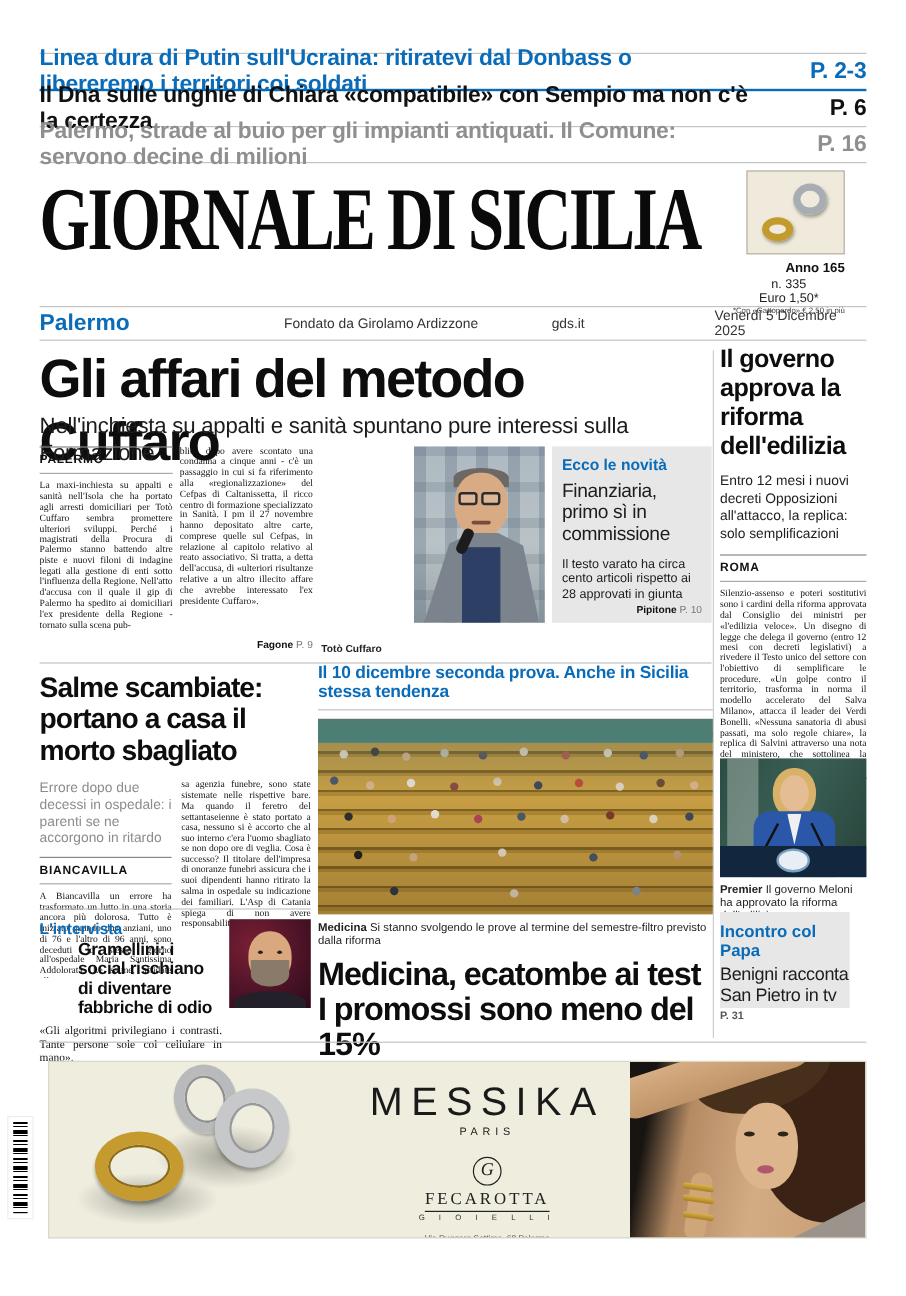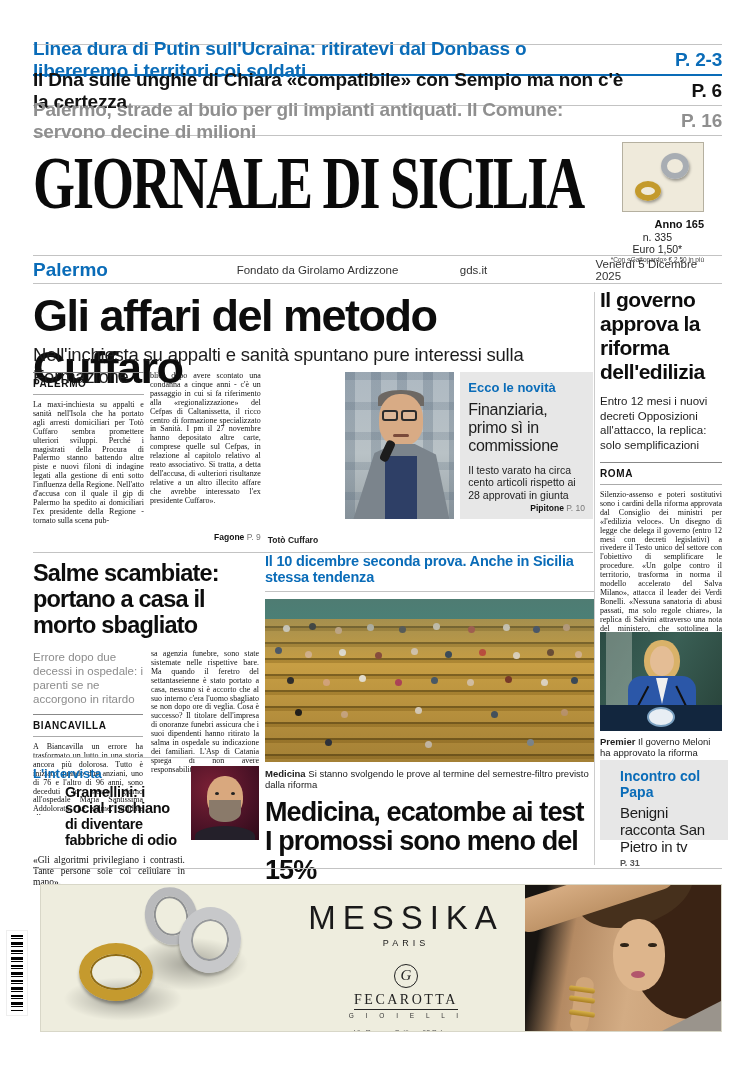--- a/index.html
+++ b/index.html
@@ -110,22 +110,22 @@
   .ml-shirt { position:absolute; left:56px; top:46px; width:12px; height:26px;
     background:#f0f0f0; clip-path:polygon(0 0,100% 0,50% 100%); }
   .ml-podium { position:absolute; left:0; bottom:0; width:100%; height:26px; background:#12263e; }
   .ml-emblem { position:absolute; left:47px; bottom:4px; width:28px; height:20px;
     background:#e8eef4; border-radius:50%; border:2px solid #7aa0c0; }
   .ml-mic1,.ml-mic2 { position:absolute; width:2px; height:40px; background:#111; }
   .ml-mic1 { left:38px; top:52px; transform:rotate(28deg); }
   .ml-mic2 { left:84px; top:52px; transform:rotate(-26deg); }
   .rc-caption { position:absolute; left:600px; top:736px; width:122px;
     font-size:9.5px; line-height:11px; color:#222; }
-  .papa { position:absolute; left:600px; top:760px; width:128px; height:80px;
-    background:#e7e7e7; padding:8px 20px 5px; }
+  .papa { position:absolute; left:600px; top:760px; width:108px; height:80px;
+    background:#e7e7e7; padding:8px 0 5px; }
   .pp-kicker { color:#0a6cb8; font-weight:bold; font-size:14px; margin-bottom:4px; }
   .pp-title { font-size:15px; line-height:17px; color:#1d1d1d; letter-spacing:-0.3px; }
   .pp-page { font-size:9px; color:#555; font-weight:bold; margin-top:3px; }
   
   .mid-rule { position:absolute; left:33px; top:552px; width:560px; border-top:1px solid #c3c3c3; }
   .salme { position:absolute; left:33px; top:560px; width:226px; }
   .sl-h { font-size:23.5px; font-weight:bold; line-height:26px; letter-spacing:-0.8px; color:#0d0d0d; }
   .sl-cols { display:flex; margin-top:12px; }
   .sl-colA { width:110px; margin-right:8px; }
   .sl-colB { width:108px; }

